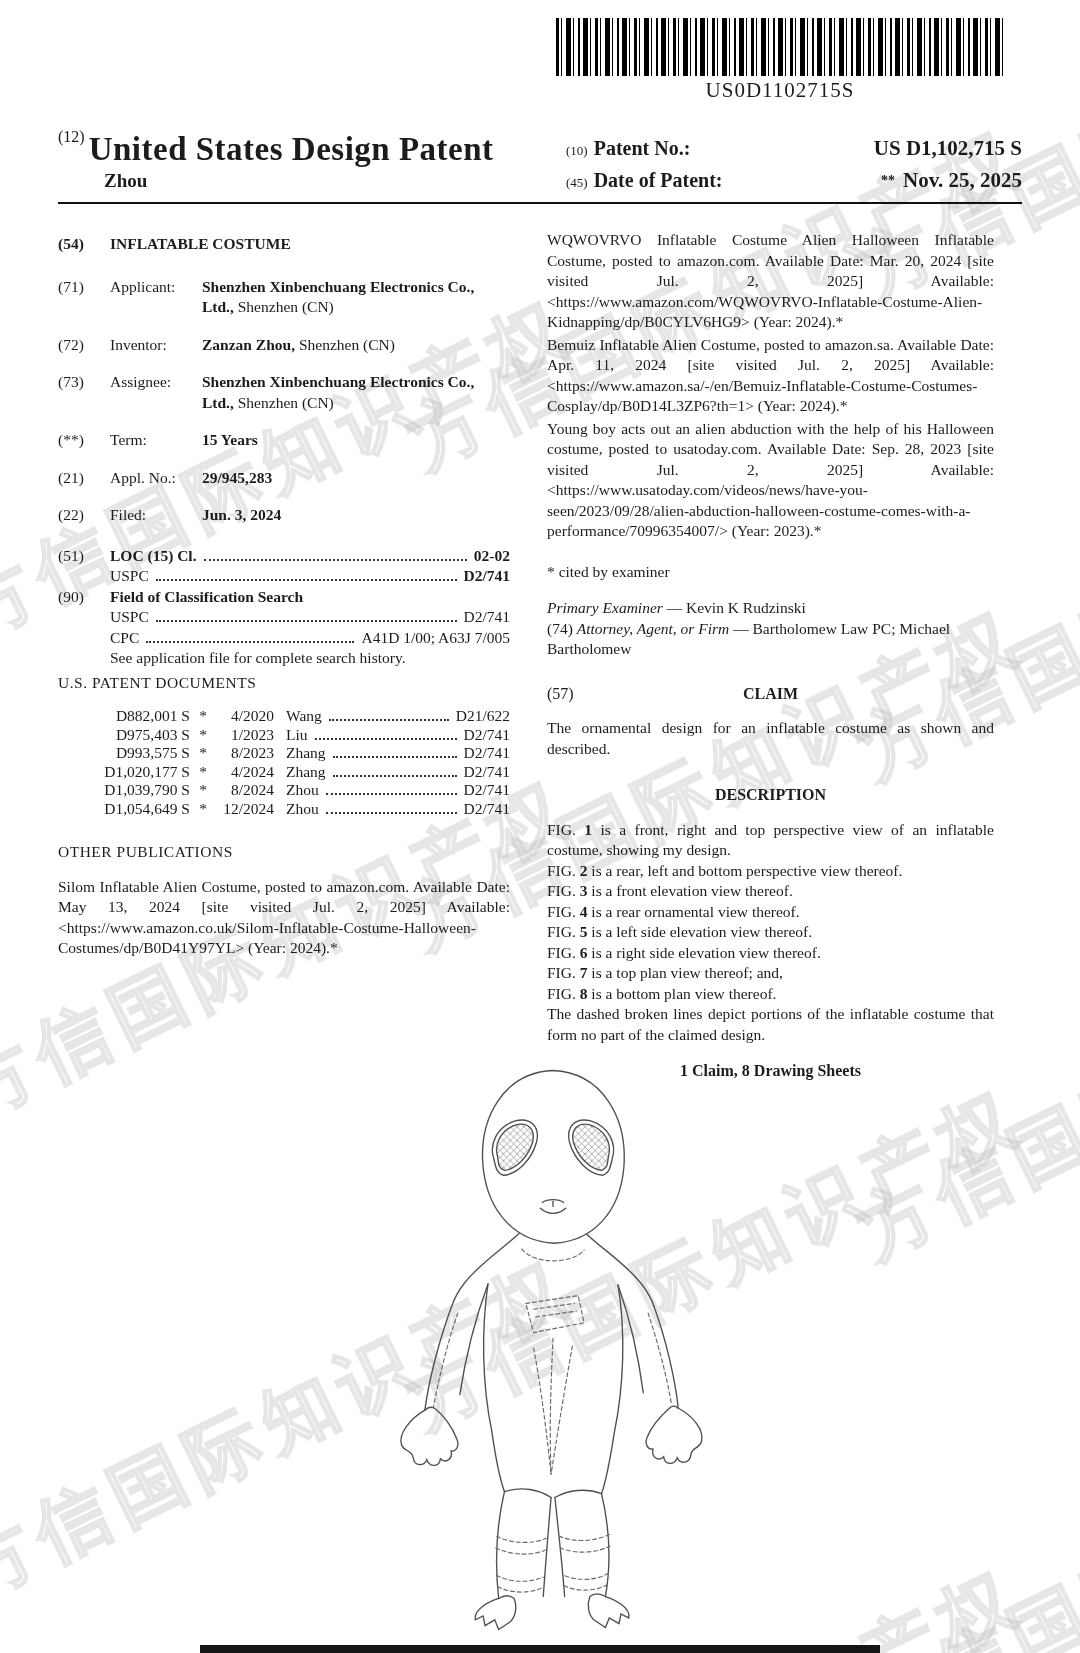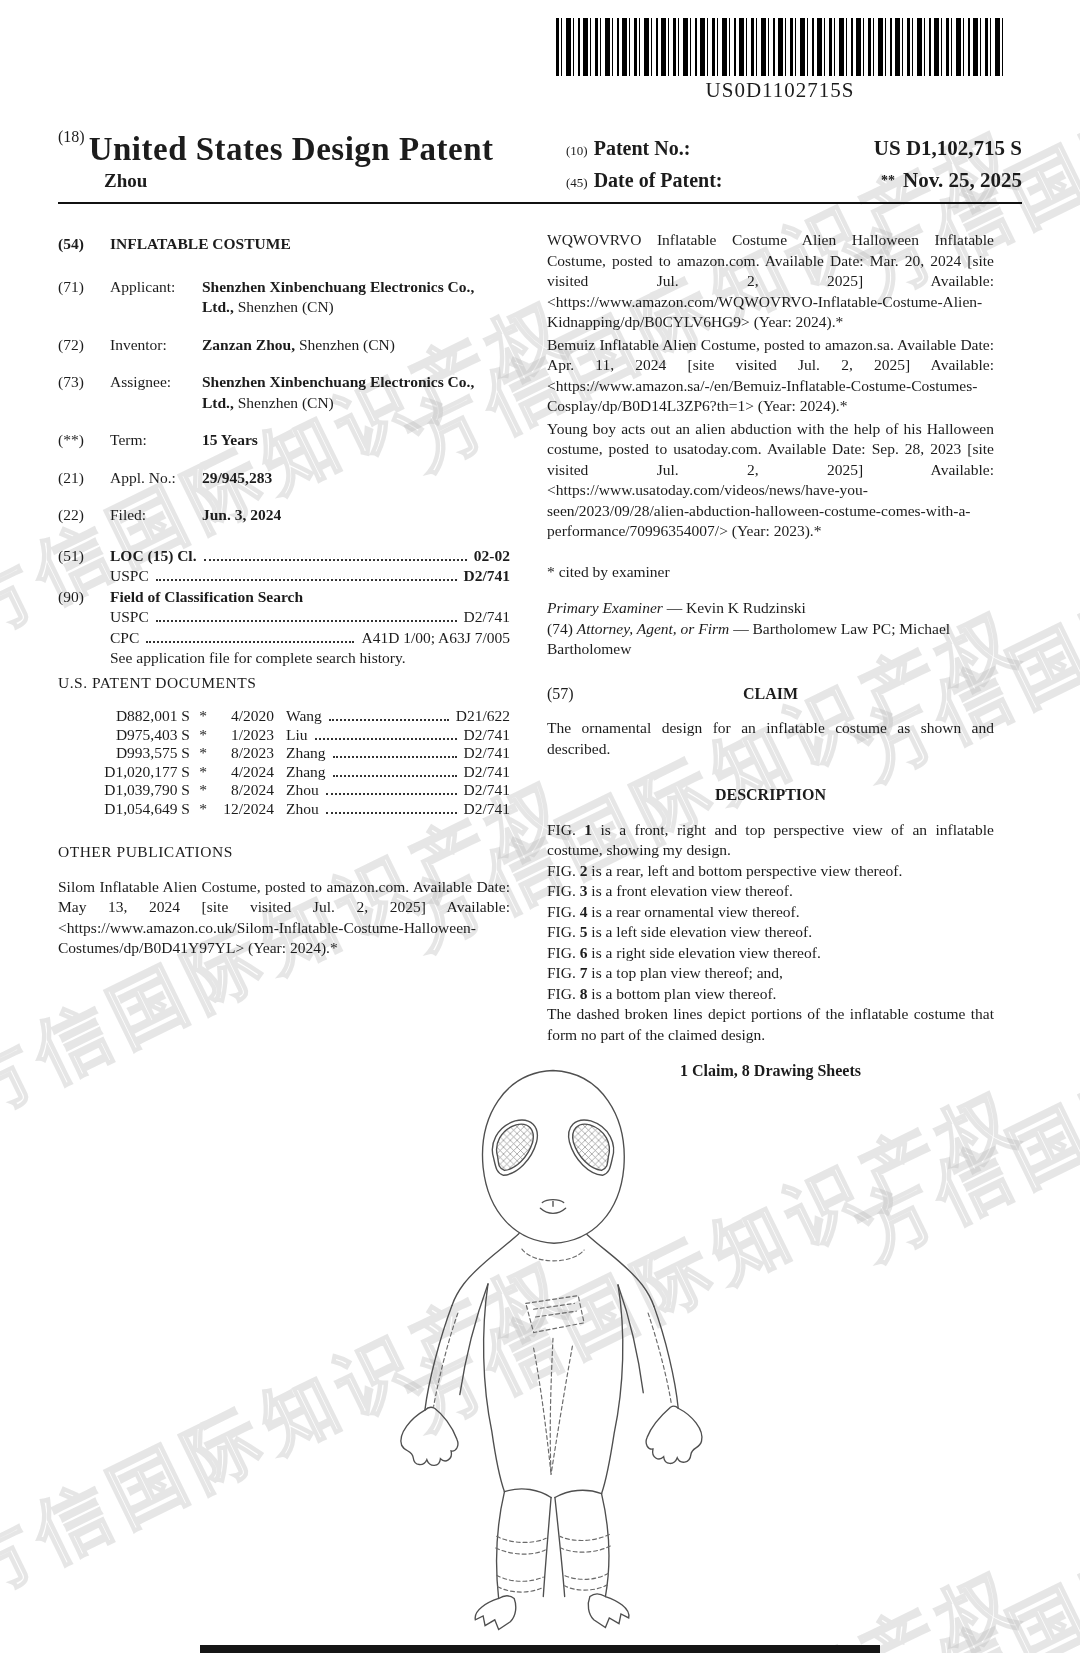--- a/index.html
+++ b/index.html
@@ -81,21 +81,21 @@
     <span class="wm" style="left:830px;top:1520px">方信国际知识产权</span>
   </div>
 
   <div class="barcode-wrap">
     <div class="barcode"></div>
     <div class="barcode-text">US0D1102715S</div>
   </div>
 
   <div class="hdr">
     <div class="hdr-left">
-      <span class="kind">(18)</span>
+      <span class="kind">(12)</span>
       <span class="doc-type">United States Design Patent</span>
       <div class="surname">Zhou</div>
     </div>
     <div class="hdr-right">
       <div class="hdr-row">
         <span class="hdr-code">(10)</span>
         <span class="hdr-label">Patent No.:</span>
         <span class="hdr-val">US D1,102,715 S</span>
       </div>
       <div class="hdr-row">

